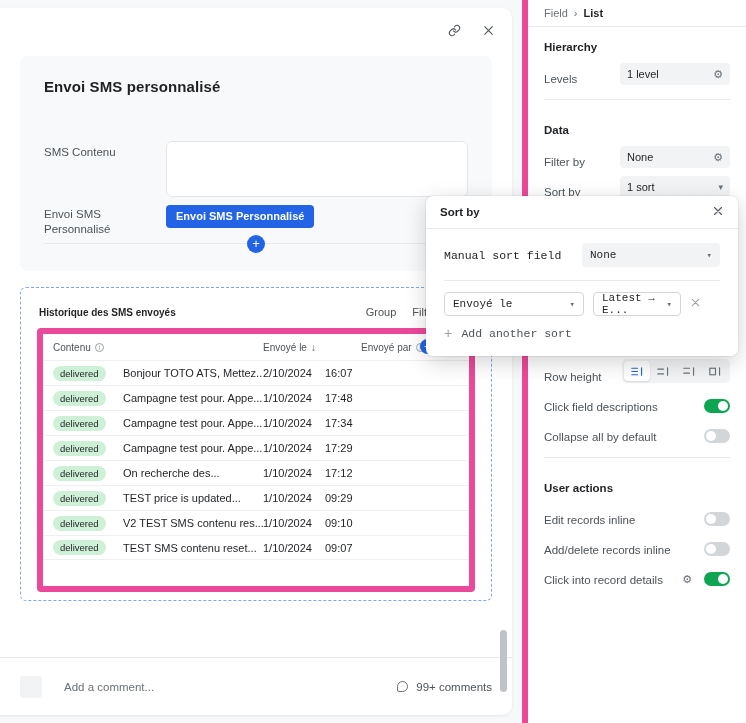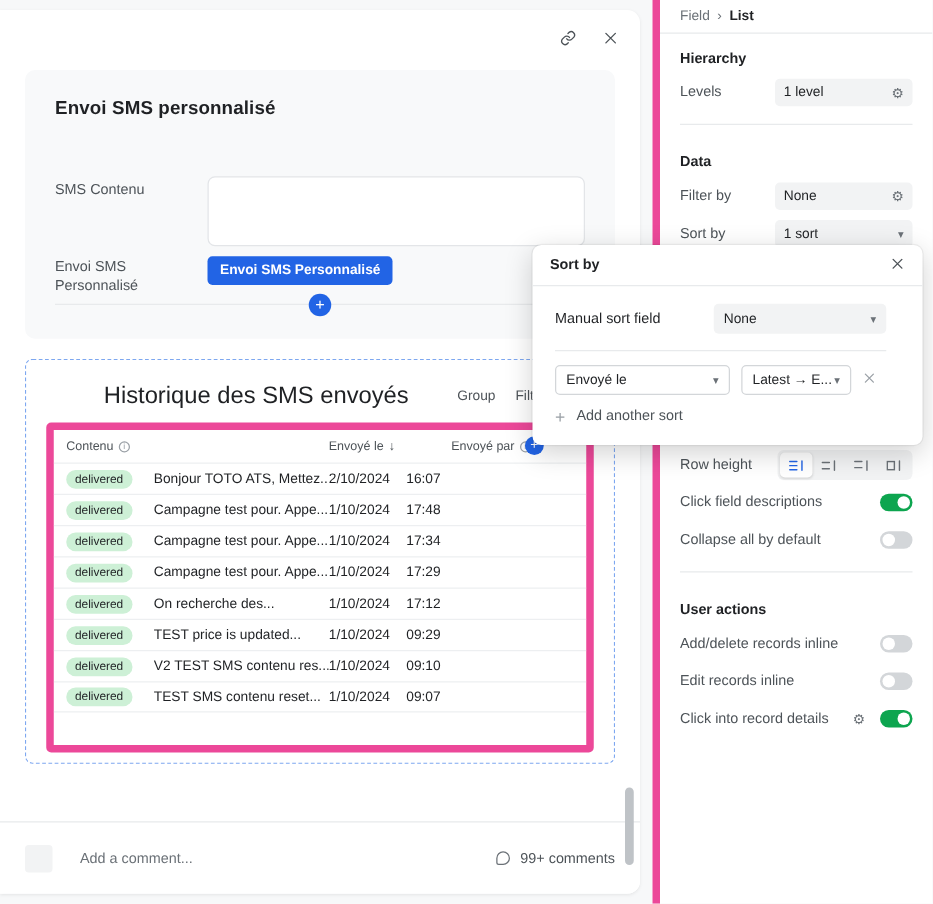--- a/index.html
+++ b/index.html
@@ -76,21 +76,21 @@
 
   
   .list-block {
     margin: 16px 20px 0 20px;
     border: 1px dashed #7da7f0;
     border-radius: 6px;
     padding: 6px;
   }
   .list-inner { background: #fff; border-radius: 4px; padding: 8px 10px 2px 10px; }
   .list-head { display: flex; align-items: center; justify-content: space-between; padding: 4px 2px 10px 2px; }
-  .list-title { font-size: 19px; font-weight: normal; color: #1f2124; margin-left: 44px; }
+  .list-title { font-size: 10px; font-weight: bold; color: #1f2124; }
   .list-tools { display: flex; gap: 16px; font-size: 11px; color: #4d5358; }
   .list-tools span { cursor: pointer; }
 
   .grid {
     border: 6px solid #ec4899; border-radius: 4px;
     background: #fff; overflow: hidden;
   }
   .grid-header { display: flex; align-items: center; height: 26px; padding: 0 10px; position: relative; }
   .grid-col { font-size: 10px; color: #4d5358; display: flex; align-items: center; gap: 4px; }
   .col-contenu { width: 210px; }
@@ -147,21 +147,21 @@
   .sb-breadcrumb {
     height: 27px; display: flex; align-items: center; gap: 6px;
     padding: 0 16px; font-size: 11px; color: #6b7177;
     border-bottom: 1px solid #e8eaec;
   }
   .sb-breadcrumb .crumb-cur { color: #1f2124; font-weight: bold; }
   .sb-sect-title {
     font-size: 11.5px; font-weight: bold; color: #1f2124;
     padding: 14px 16px 6px 16px;
   }
-  .sb-row { display: flex; align-items: center; padding: 4px 16px 4px 16px; height: 30px; }
+  .sb-row { display: flex; align-items: flex-end; padding: 4px 16px 4px 16px; height: 30px; }
   .sb-row-label { font-size: 11.5px; color: #4d5358; flex: 1; }
   .sb-control {
     width: 110px; height: 22px; background: #f2f3f4; border-radius: 4px;
     display: flex; align-items: center; padding: 0 7px;
     font-size: 11px; color: #1f2124; cursor: pointer;
   }
   .sb-control .ctl-val { flex: 1; }
   .sb-divider { height: 1px; background: #e8eaec; margin: 10px 16px; }
   .gear { color: #6b7177; font-size: 11px; }
   .chev { color: #6b7177; font-size: 9px; }
@@ -186,21 +186,21 @@
     background: #fff; border-radius: 7px;
     box-shadow: 0 6px 22px rgba(0,0,0,.18), 0 0 0 1px rgba(0,0,0,.05);
     z-index: 20;
   }
   .sm-head {
     height: 33px; display: flex; align-items: center; padding: 0 14px;
     border-bottom: 1px solid #e8eaec;
   }
   .sm-title { font-size: 11.5px; font-weight: bold; color: #1f2124; flex: 1; }
   .sm-close { cursor: pointer; color: #4d5358; font-size: 13px; line-height: 13px; }
-  .sm-body { padding: 14px 29px 0 18px; }
+  .sm-body { padding: 14px 18px 0 18px; font-family: Liberation Mono, monospace; }
   .sm-manual { display: flex; align-items: center; }
   .sm-manual-label { flex: 1; font-size: 11.5px; color: #1f2124; }
   .sm-select-grey {
     width: 138px; height: 24px; background: #f2f3f4; border-radius: 4px;
     display: flex; align-items: center; padding: 0 8px; font-size: 11px; color: #1f2124; cursor: pointer;
   }
   .sm-divider { height: 1px; background: #e8eaec; margin: 13px 0 11px 0; }
   .sm-sortrow { display: flex; align-items: center; gap: 9px; }
   .sm-select-white {
     height: 24px; background: #fff; border: 1px solid #d3d6d9; border-radius: 4px;
@@ -443,27 +443,27 @@
       <div class="toggle">
           <span class="knob"></span>
         </div>
     </div>
 
     <div class="sb-divider"></div>
 
     <div class="sb-sect-title">User actions</div>
 
     <div class="sb-row">
-      <div class="sb-row-label">Add/delete records inline</div>
+      <div class="sb-row-label">Edit records inline</div>
       <div class="toggle">
           <span class="knob"></span>
         </div>
     </div>
     <div class="sb-row">
-      <div class="sb-row-label">Edit records inline</div>
+      <div class="sb-row-label">Add/delete records inline</div>
       <div class="toggle">
           <span class="knob"></span>
         </div>
     </div>
     <div class="sb-row">
       <div class="sb-row-label">Click into record details</div>
       <span class="gear" style="margin-right:12px;">⚙</span>
       <div class="toggle on">
           <span class="knob"></span>
         </div>

